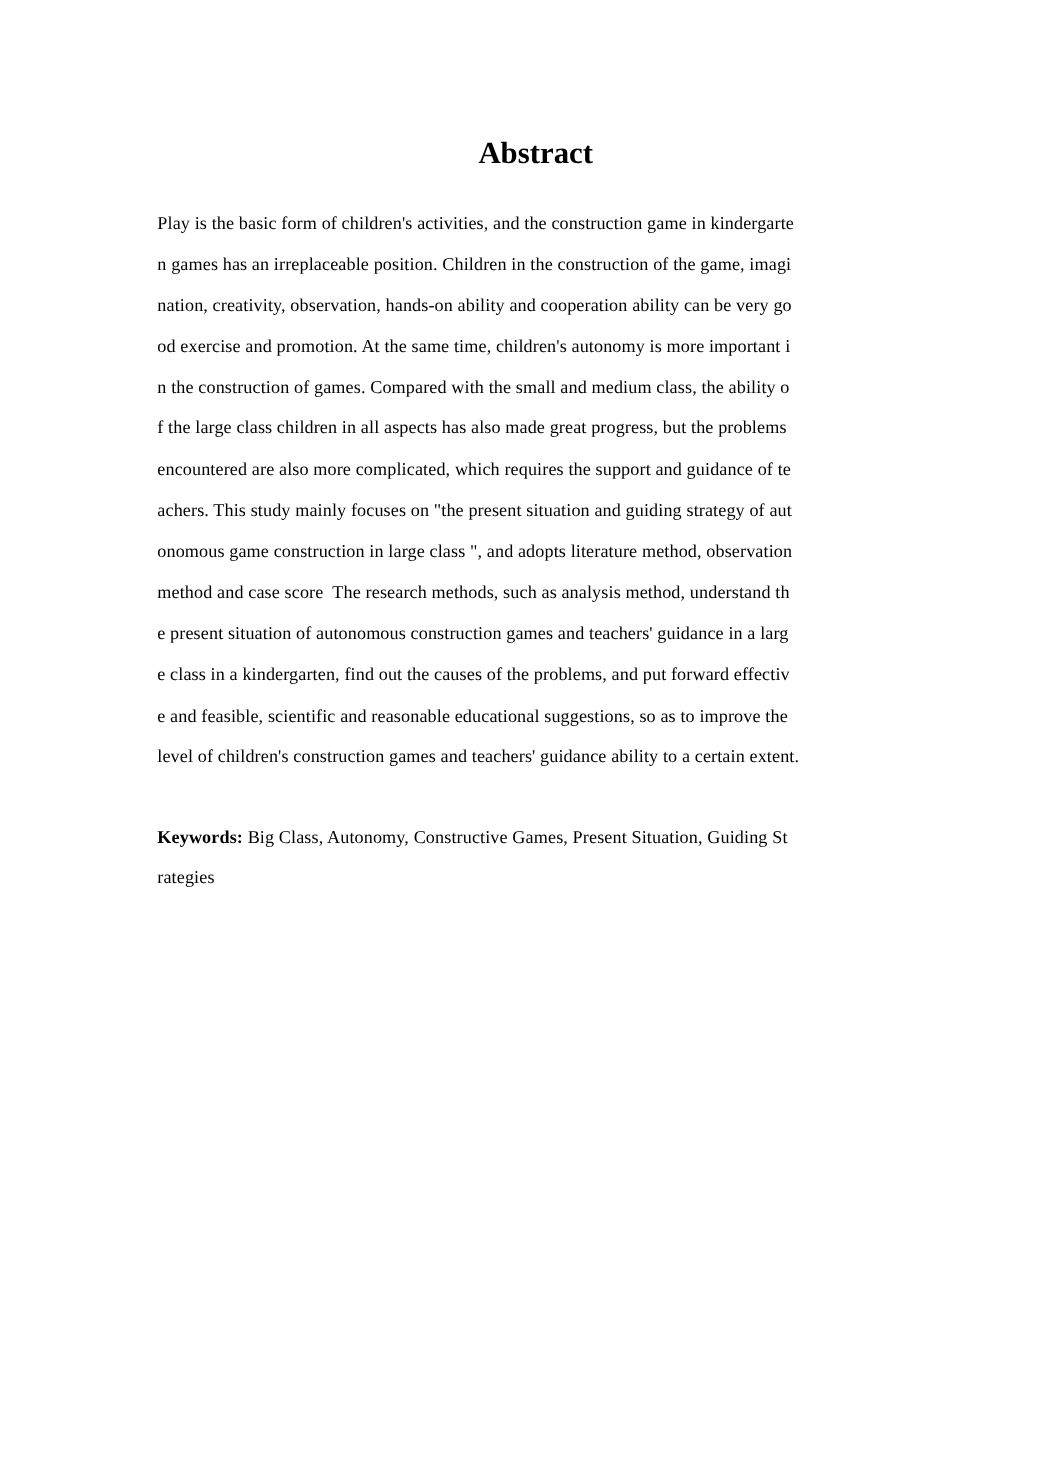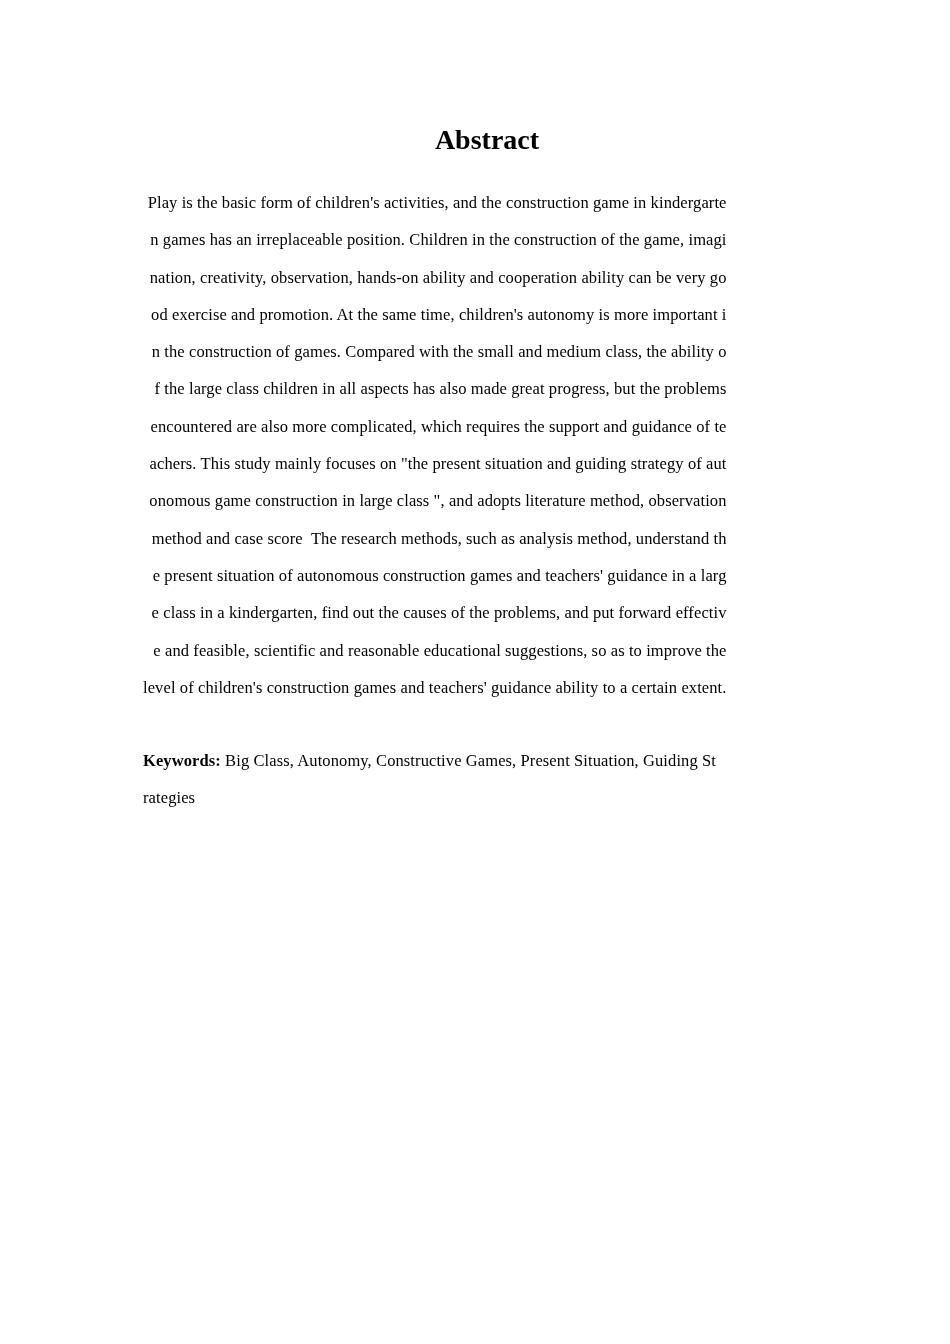--- a/index.html
+++ b/index.html
@@ -28,21 +28,20 @@
     line-height: 37px;
   }
   .abstract-body {
     position: absolute;
     top: 184px;
     left: 143px;
     font-size: 16.5px;
     line-height: 37.3px;
     white-space: pre;
     letter-spacing: 0.1px;
-    text-align: right;
   }
   .keywords-block {
     position: absolute;
     top: 742px;
     left: 143px;
     font-size: 16.5px;
     line-height: 37.3px;
     white-space: pre;
     letter-spacing: 0.1px;
   }

